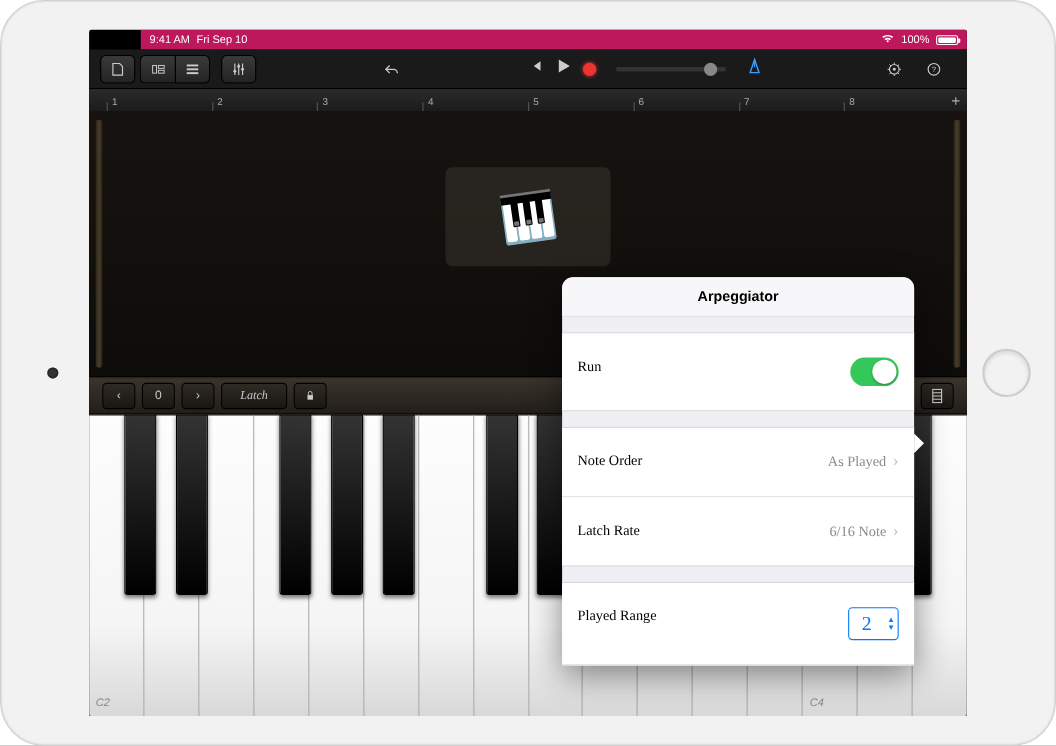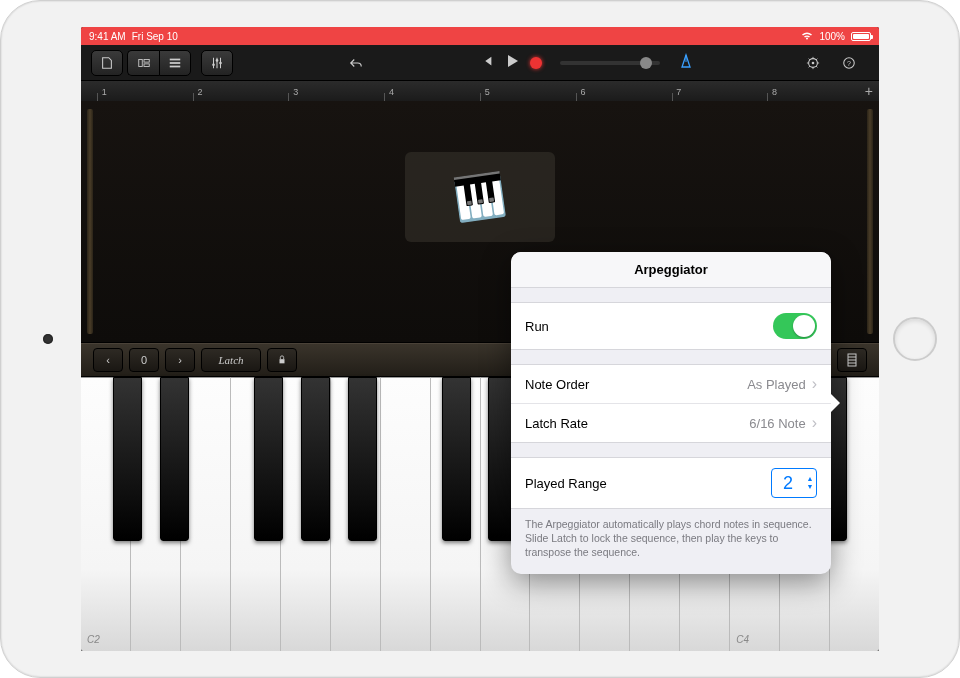--- a/index.html
+++ b/index.html
@@ -30,23 +30,23 @@
   box-shadow: inset 0 2px 4px rgba(0,0,0,0.1);
 }
 .screen {
   position: absolute;
   left: 80px; right: 80px; top: 26px; bottom: 26px;
   background: #000;
   border-radius: 2px;
   overflow: hidden;
 }
 .status-bar {
-  height: 18px; background: #ef4444; color: #fff;
+  height: 18px; background: #be185d; color: #fff;
   display: flex; align-items: center; justify-content: space-between;
-  padding: 0 8px; font-size: 10px; font-weight: 500;
+  padding: 0 8px; font-size: 10px; font-weight: 500; margin-left: 47px;
 }
 .status-left, .status-right { display: flex; align-items: center; gap: 6px; }
 .wifi-icon { display:inline-block; }
 .battery { width: 20px; height: 9px; border: 1px solid #fff; border-radius: 2px; position: relative; }
 .battery::after { content:""; position:absolute; right:-3px; top:2px; width:2px; height:4px; background:#fff; border-radius:0 1px 1px 0; }
 .battery-fill { position:absolute; left:1px; top:1px; bottom:1px; right:1px; background:#fff; border-radius:1px; }
 
 .toolbar {
   height: 36px; background: #1a1a1a;
   display: flex; align-items: center; padding: 0 10px;
@@ -161,22 +161,22 @@
   border-left:9px solid #fff;
 }
 .popover-header {
   text-align:center; font-weight:700; padding:10px 0;
   background:#f7f7f9; border-radius:10px 10px 0 0;
   border-bottom:1px solid #d6d6db;
 }
 .pop-section { background:#fff; border-top:1px solid #d6d6db; border-bottom:1px solid #d6d6db; margin-top:14px; }
 .pop-section:first-of-type { margin-top:0; }
 .pop-row {
-  display:flex; align-items:center; justify-content:space-between;
-  padding: 10px 14px; border-bottom:1px solid #e4e4e8;
+  display:flex; justify-content:space-between;
+  padding: 22px 14px; border-bottom:1px solid #e4e4e8;font-family:Liberation Serif, serif;
 }
 .pop-row:last-child { border-bottom:none; }
 .pop-row .value { color:#8a8a8f; display:flex; align-items:center; gap:6px; }
 .chevron { color:#c0c0c6; font-size:16px; }
 .switch {
   width:44px; height:26px; border-radius:13px; background:#34c759; position:relative;
 }
 .switch .knob {
   position:absolute; right:2px; top:2px; width:22px; height:22px; border-radius:50%;
   background:#fff; box-shadow:0 1px 2px rgba(0,0,0,0.3);
@@ -427,17 +427,16 @@
           <div class="stepper">
             <span class="num">2</span>
             <span class="arrows">
               <span class="arrow">▲</span>
               <span class="arrow">▼</span>
             </span>
           </div>
         </div>
       </div>
 
-      <div class="pop-footer">The Arpeggiator automatically plays chord notes in sequence. Slide Latch to lock the sequence, then play the keys to transpose the sequence.</div>
     </div>
 
   </div>
 </div>
 
 </body></html>

